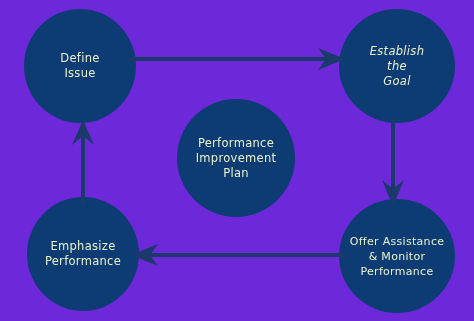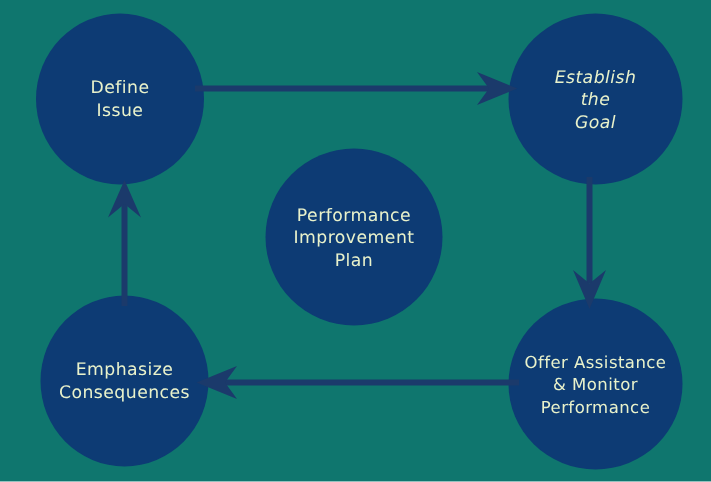--- a/index.html
+++ b/index.html
@@ -4,21 +4,21 @@
 <style>
   html, body {
     margin: 0;
     padding: 0;
     background: #ffffff;
   }
   #canvas {
     position: relative;
     width: 474px;
     height: 321px;
-    background: #0f766e;
+    background: #6d28d9;
     overflow: hidden;
     font-family: "DejaVu Sans", sans-serif;
   }
   .node {
     position: absolute;
     border-radius: 50%;
     background: #0d3b74;
     display: flex;
     align-items: center;
     justify-content: center;
@@ -68,21 +68,21 @@
   </div>
 
   <div class="node" id="node-center">
     <span class="node-label">Performance
 Improvement
 Plan</span>
   </div>
 
   <div class="node" id="node-emphasize">
     <span class="node-label">Emphasize
-Consequences</span>
+Performance</span>
   </div>
 
   <div class="node" id="node-offer">
     <span class="node-label">Offer Assistance
 &amp; Monitor
 Performance</span>
   </div>
 
   <svg class="arrow-svg" id="arrow-top" viewBox="0 0 215 30">
     <line x1="0" y1="15" x2="196" y2="15" stroke="#1b3a6b" stroke-width="4"></line>

